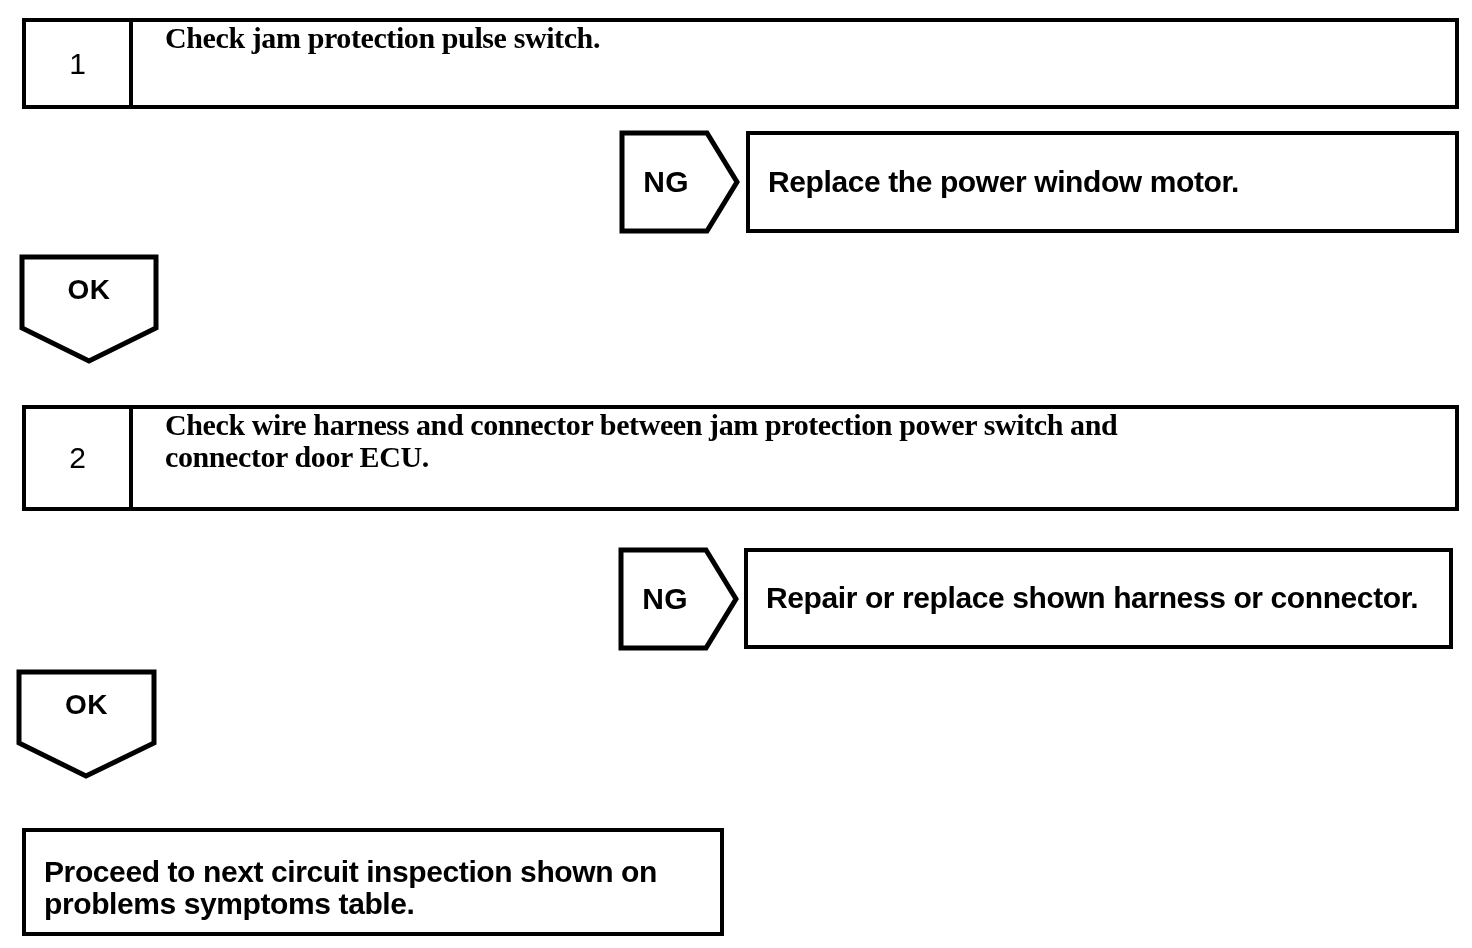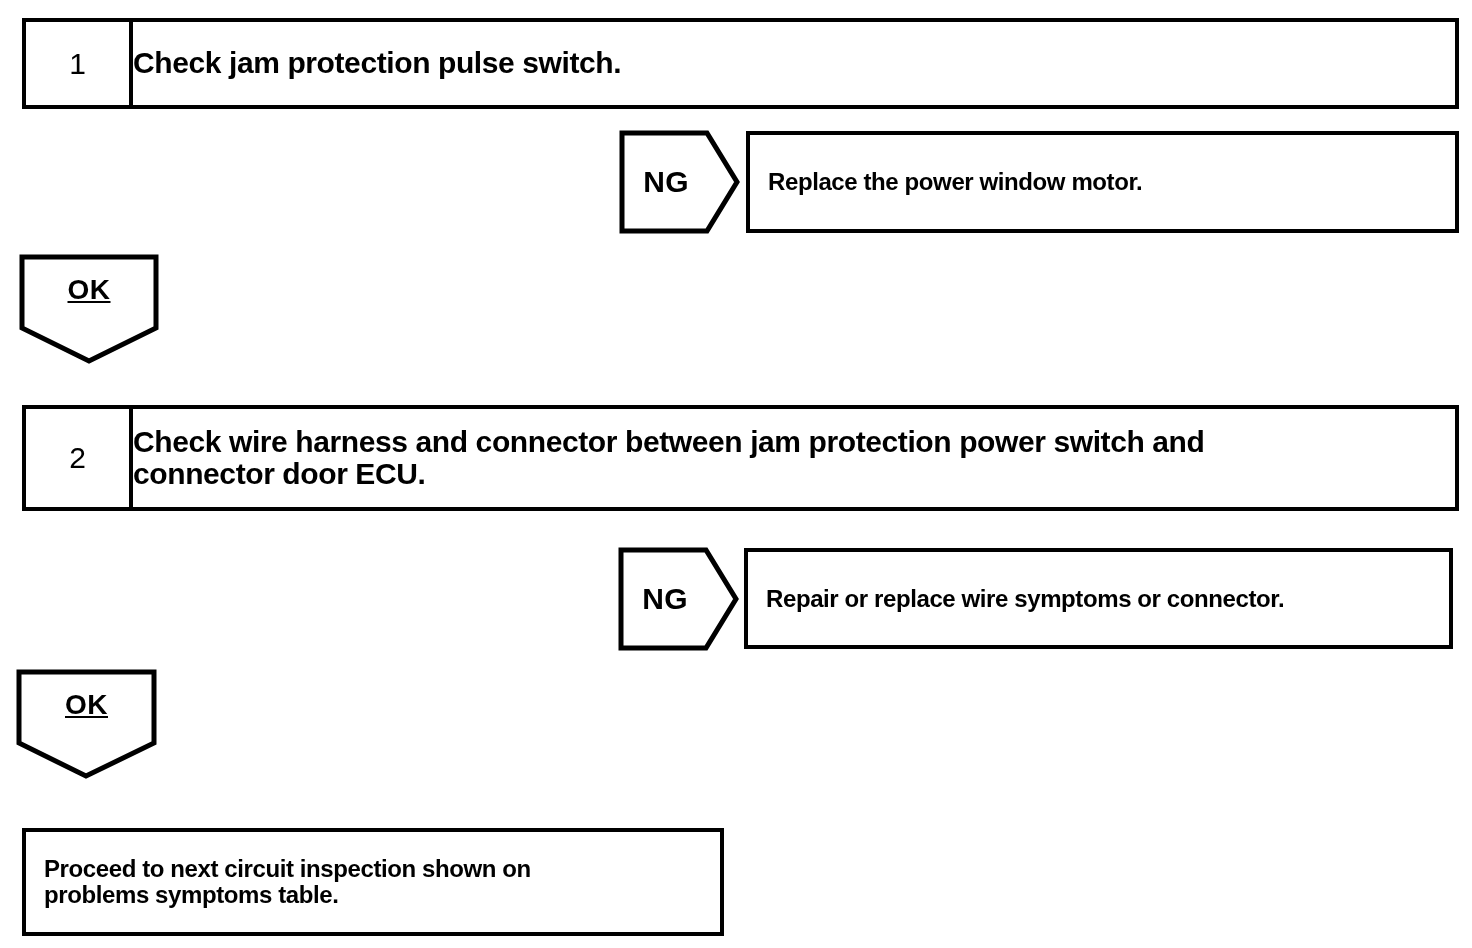--- a/index.html
+++ b/index.html
@@ -37,39 +37,40 @@
     display: flex;
     align-items: center;
     justify-content: center;
     font-size: 30px;
     font-weight: normal;
     letter-spacing: 0px;
   }
   .step-text {
     flex: 1 1 auto;
     display: flex;
-    align-items: center;
-    padding-left: 0;
+    align-items: flex-start;
+    padding-left: 32px;
     padding-right: 10px;
     font-size: 30px;
     font-weight: bold;
     line-height: 1.08;
     letter-spacing: -0.4px;
+    font-family: Liberation Serif, serif;
   }
   .step-text .line { display: block; }
 
   
   .result-box {
     position: absolute;
     box-sizing: border-box;
     border: 4px solid #000;
     background: #fff;
     display: flex;
     align-items: center;
-    font-size: 24px;
+    font-size: 30px;
     font-weight: bold;
     line-height: 1.08;
     letter-spacing: -0.4px;
     padding-left: 18px;
     padding-right: 10px;
   }
   .result-box.top-align {
     align-items: flex-start;
     padding-top: 24px;
   }
@@ -104,21 +105,20 @@
     left: 0;
     top: 0;
     width: 100%;
     height: 66%;
     display: flex;
     align-items: center;
     justify-content: center;
     font-size: 28px;
     font-weight: bold;
     letter-spacing: 0.5px;
-    text-decoration: underline;
   }
 </style>
 </head>
 <body>
 
 <div id="canvas">
 
   <div class="step-box" style="left:22px; top:18px; width:1437px; height:91px;">
     <div class="step-num">1</div>
     <div class="step-text">
@@ -155,21 +155,21 @@
   </div>
 
   <div class="ng-arrow" style="left:618px; top:547px; width:121px; height:104px;">
     <svg width="121" height="104" viewBox="0 0 121 104" aria-hidden="true">
       <polygon points="3,3 88,3 118,52 88,101 3,101" fill="#ffffff" stroke="#000000" stroke-width="5" stroke-linejoin="miter"></polygon>
     </svg>
     <div class="ng-label">NG</div>
   </div>
 
   <div class="result-box" style="left:744px; top:548px; width:709px; height:101px;">
-    <span class="line">Repair or replace wire symptoms or connector.</span>
+    <span class="line">Repair or replace shown harness or connector.</span>
   </div>
 
   <div class="ok-arrow" style="left:16px; top:669px; width:141px; height:110px;">
     <svg width="141" height="110" viewBox="0 0 141 110" aria-hidden="true">
       <polygon points="3,3 138,3 138,74 70,107 3,74" fill="#ffffff" stroke="#000000" stroke-width="5" stroke-linejoin="miter"></polygon>
     </svg>
     <div class="ok-label">OK</div>
   </div>
 
   <div class="result-box top-align" style="left:22px; top:828px; width:702px; height:108px;">

